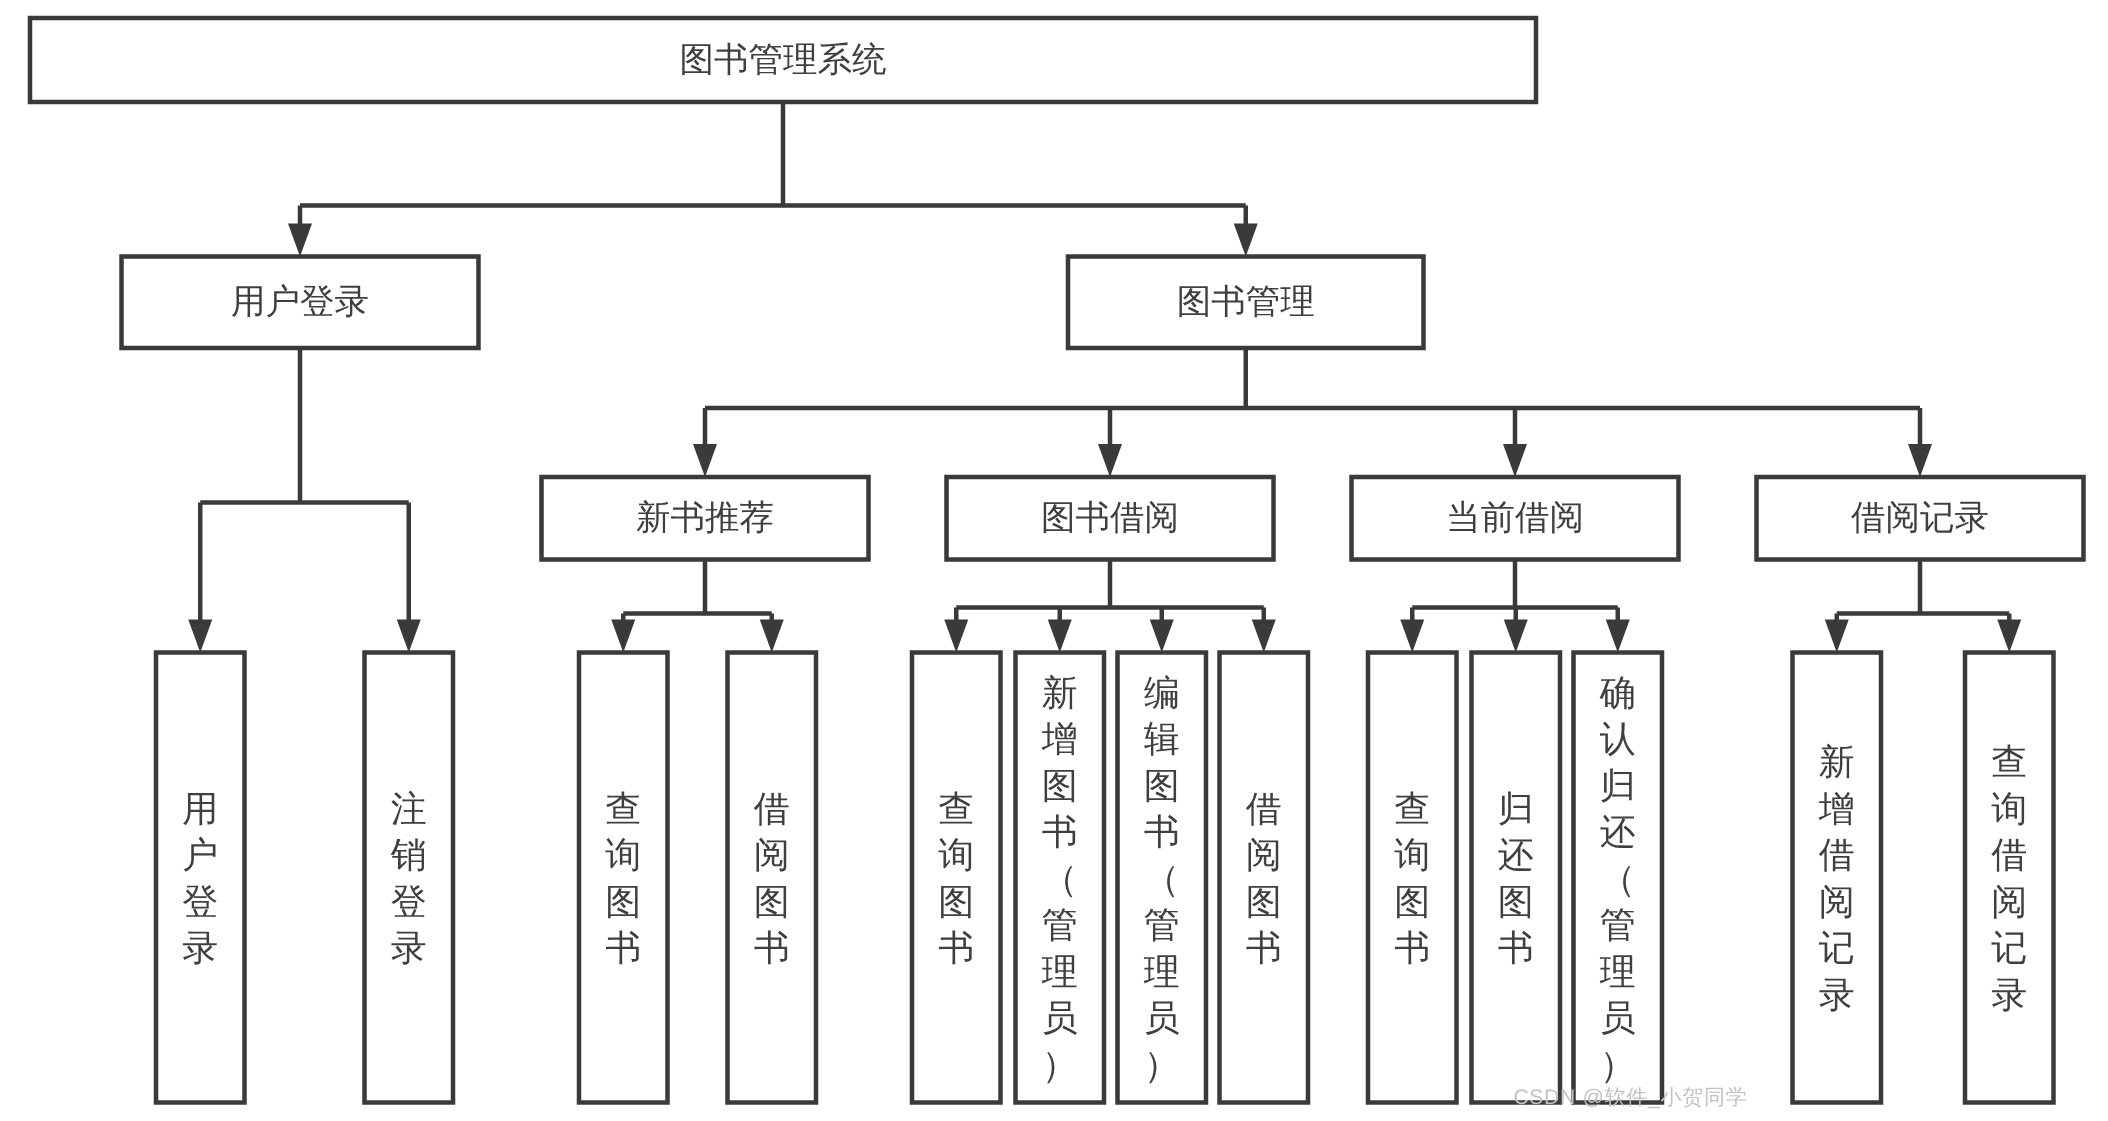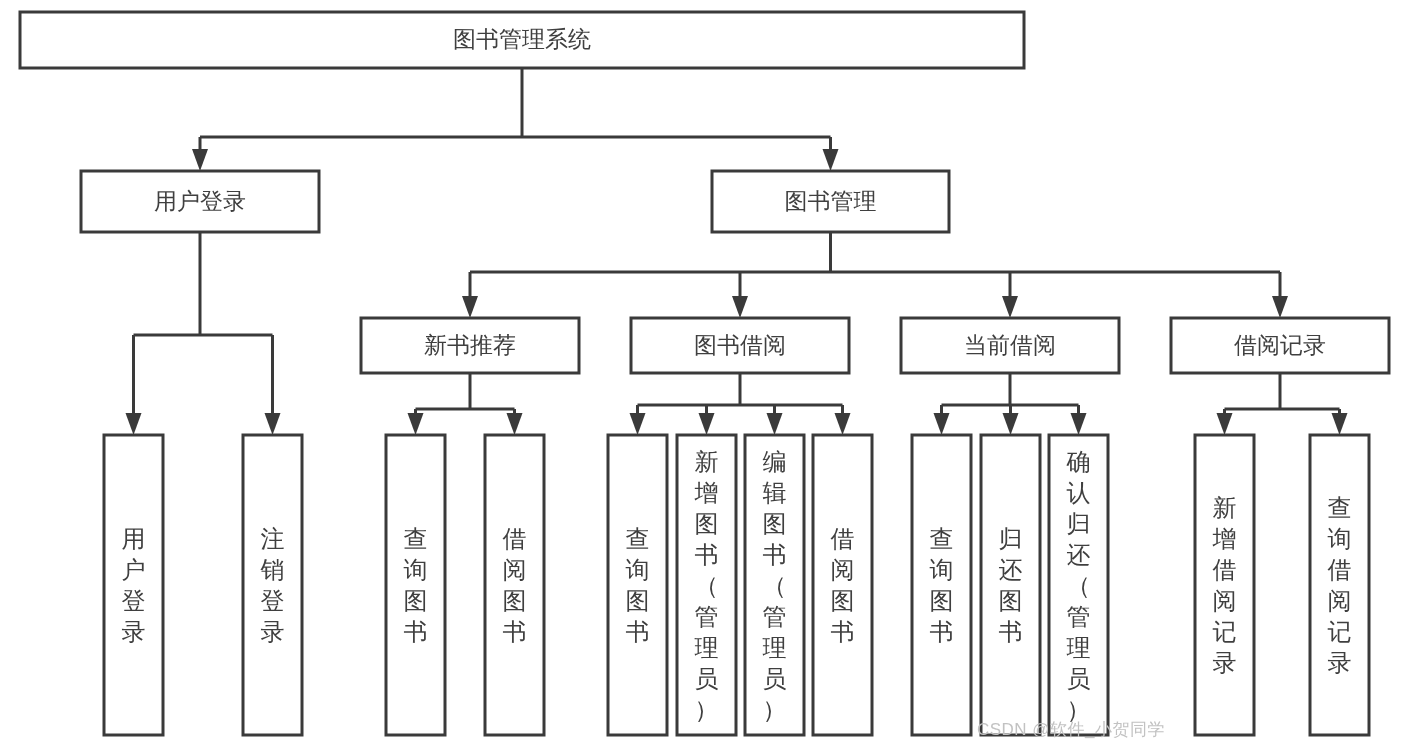--- a/index.html
+++ b/index.html
@@ -54,21 +54,21 @@
     fill: #3f3f3f;
     font-family: "Liberation Sans", "DejaVu Sans", sans-serif;
     font-size: 24px;
     text-anchor: middle;
   }
   .watermark-text {
     position: absolute;
     right: 10px;
     bottom: 6px;
     color: #c2c2c2;
-    font-size: 17px;
+    font-size: 14px;
     font-family: "Liberation Sans", "DejaVu Sans", sans-serif;
     white-space: nowrap;
     letter-spacing: 0.5px;
     user-select: none;
   }
 </style>
 </head>
 <body>
 
 <div id="diagram-root">

